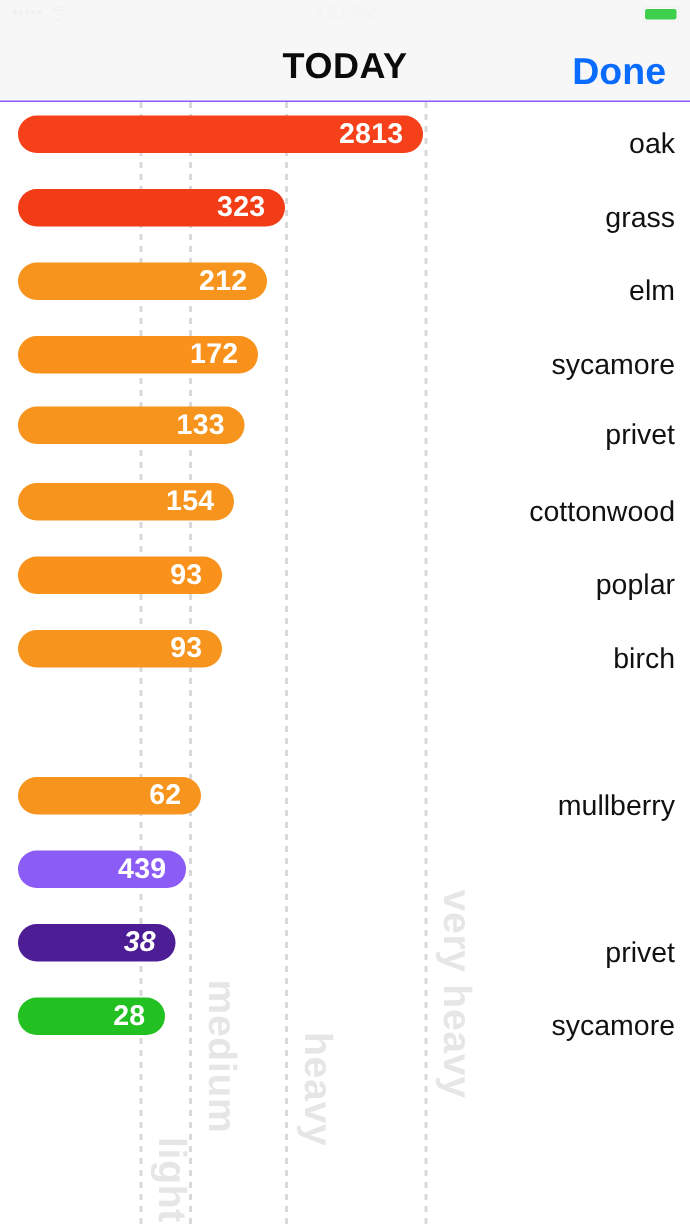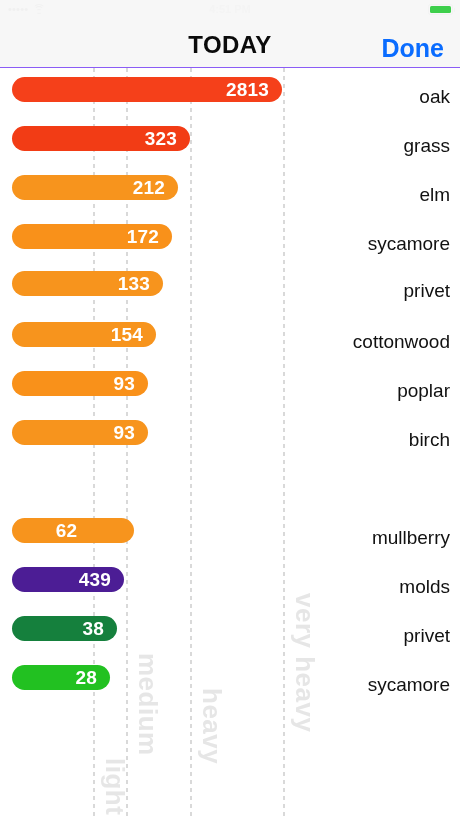--- a/index.html
+++ b/index.html
@@ -255,33 +255,32 @@
         </div>
         <div class="row-label">poplar</div>
       </div>
       <div class="row" style="top: 352px;">
         <div class="bar" style="width: 136px; background: rgb(247, 148, 29);">
           <span class="bar-value">93</span>
         </div>
         <div class="row-label">birch</div>
       </div>
       <div class="row" style="top: 450px;">
-        <div class="bar" style="width: 122px; background: rgb(247, 148, 29); justify-content: center;">
+        <div class="bar" style="width: 122px; background: rgb(247, 148, 29);">
           <span class="bar-value">62</span>
         </div>
         <div class="row-label">mullberry</div>
       </div>
       <div class="row" style="top: 499px;">
-        <div class="bar" style="width: 112px; background: #4c1d95;">
+        <div class="bar" style="width: 112px; background: #8b5cf6;">
           <span class="bar-value">439</span>
         </div>
-        <div class="row-label">molds</div>
       </div>
       <div class="row" style="top: 548px;">
-        <div class="bar" style="width: 105px; background: #15803d;">
+        <div class="bar" style="width: 105px; background: #4c1d95; font-style: italic;">
           <span class="bar-value">38</span>
         </div>
         <div class="row-label">privet</div>
       </div>
       <div class="row" style="top: 597px;">
         <div class="bar" style="width: 98px; background: rgb(34, 193, 33);">
           <span class="bar-value">28</span>
         </div>
         <div class="row-label">sycamore</div>
       </div>

